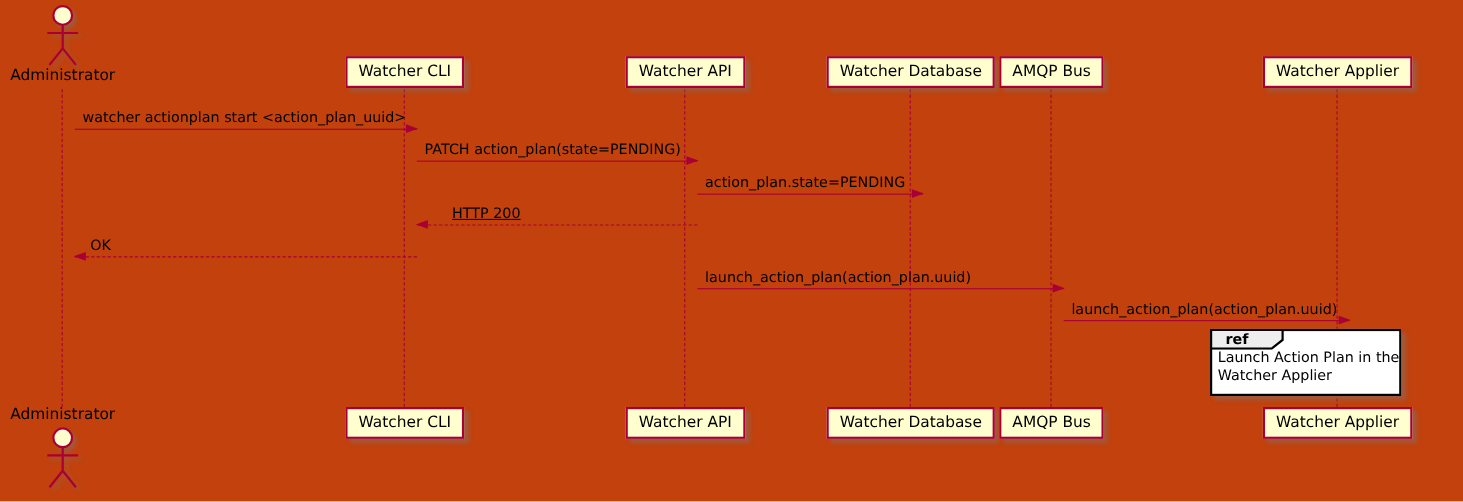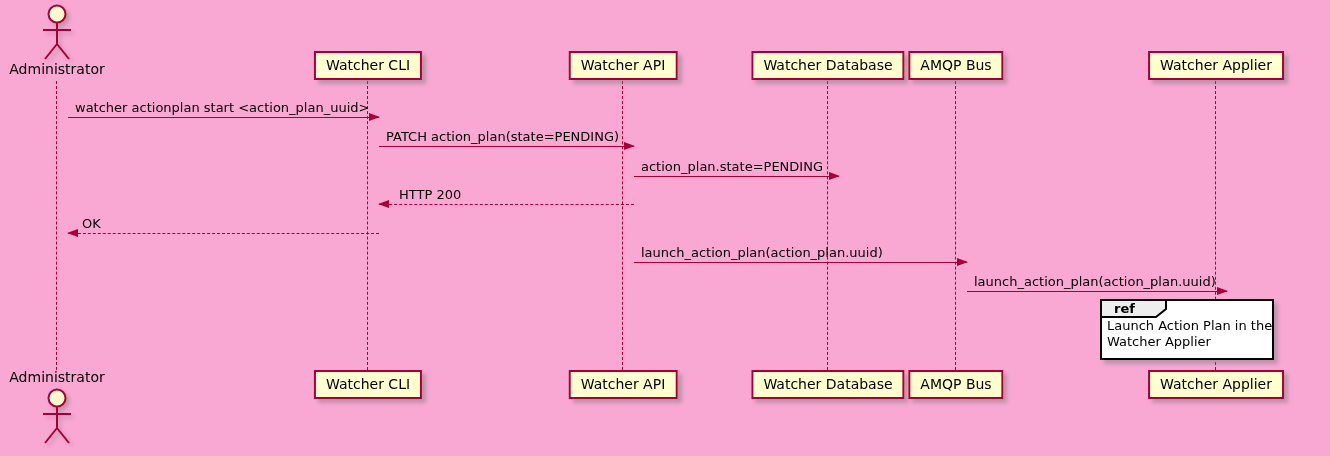--- a/index.html
+++ b/index.html
@@ -1,19 +1,19 @@
 <!DOCTYPE html>
 <html><head>
 <meta charset="utf-8">
 <style>
   html, body { margin: 0; padding: 0; background: #ffffff; }
   #stage {
     position: relative;
     width: 1330px; height: 456px;
-    background: #f9a8d4;
+    background: #c2410c;
     font-family: "DejaVu Sans", sans-serif;
     overflow: hidden;
   }
   .lifeline {
     position: absolute; width: 0;
     border-left: 1px dashed #A80036;
     z-index: 1;
   }
   .pbox {
     position: absolute; transform: translateX(-50%);
@@ -105,21 +105,21 @@
       <div class="mlabel" style="left: 7px;">action_plan.state=PENDING</div>
       <div class="mline"></div>
       <div class="ahead to-right"></div>
     </div>
     <div class="msg solid" style="left: 368px; top: 130px; width: 255px;">
       <div class="mlabel" style="left: 7px;">PATCH action_plan(state=PENDING)</div>
       <div class="mline"></div>
       <div class="ahead to-right"></div>
     </div>
     <div class="msg dashed" style="left: 368px; top: 188px; width: 255px;">
-      <div class="mlabel" style="left: 20px;">HTTP 200</div>
+      <div class="mlabel" style="left: 32px; text-decoration: underline;">HTTP 200</div>
       <div class="mline"></div>
       <div class="ahead to-left"></div>
     </div>
     <div class="msg dashed" style="left: 57px; top: 217px; width: 311px;">
       <div class="mlabel" style="left: 14px;">OK</div>
       <div class="mline"></div>
       <div class="ahead to-left"></div>
     </div>
     <div class="msg solid" style="left: 623px; top: 246px; width: 333px;">
       <div class="mlabel" style="left: 7px;">launch_action_plan(action_plan.uuid)</div>

